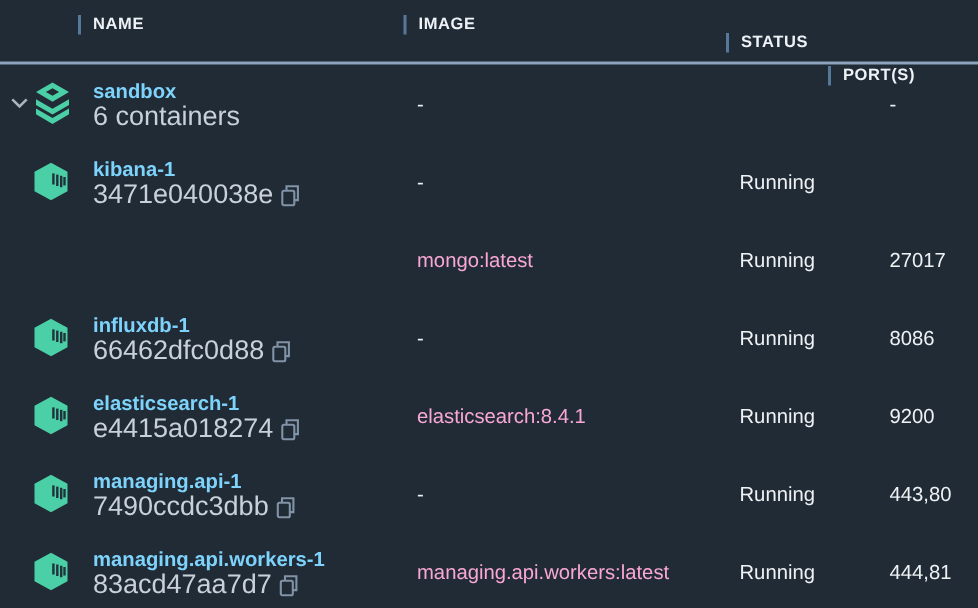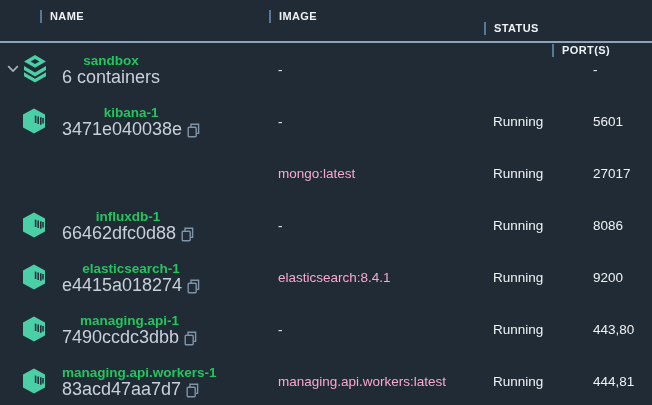--- a/index.html
+++ b/index.html
@@ -7,42 +7,42 @@
     width:652px;height:405px;overflow:hidden;
     background:#212b35;
     font-family:"Liberation Sans","DejaVu Sans",sans-serif;
     -webkit-font-smoothing:antialiased;
   }
   .table{position:relative;width:652px;height:405px;}
 
   
   .header{position:relative;height:43px;}
   .hcell{position:absolute;top:0;height:32px;display:flex;align-items:center;gap:8px;cursor:pointer;}
-  .hcell.c-name{left:40px;}
+  .hcell.c-name{left:52px;}
   .hcell.c-image{left:269px;}
   .hcell.c-status{left:484px;margin-top:12px;}
   .hcell.c-ports{left:552px;margin-top:34px;}
   .hbar{width:2px;height:13px;background:#55789b;}
   .hlabel{font-size:11px;font-weight:bold;color:#eef2f6;letter-spacing:.4px;}
   .divider{position:absolute;left:0;right:0;top:41px;height:2px;background:#8ca4bc;}
 
   
   .row{position:relative;height:52px;}
   .col{position:absolute;top:0;height:100%;display:flex;align-items:center;}
   .name-col{left:0;width:278px;padding-left:62px;box-sizing:border-box;}
   .image-col{left:278px;width:210px;}
   .status-col{left:493px;width:95px;}
   .ports-col{left:593px;width:59px;}
 
   .chev{position:absolute;left:7px;top:50%;transform:translateY(-50%);display:flex;}
   .icon{position:absolute;left:22px;top:50%;transform:translateY(-50%);display:flex;}
   .icon.stack{left:23px;}
 
   .ntext{display:flex;flex-direction:column;justify-content:center;}
-  .nm{font-size:13.5px;font-weight:bold;color:#22c55e;line-height:17px;text-align:center;}
+  .nm{font-size:13.5px;font-weight:bold;color:#7dd3fc;line-height:17px;}
   .sub{font-size:18px;color:#c8d1d9;line-height:17px;display:flex;align-items:flex-end;gap:5px;}
   .copy{display:flex;cursor:pointer;}
 
   .val{font-size:13.5px;color:#eef2f5;}
   .link{font-size:13.5px;color:#f9a8d4;cursor:pointer;}
 </style>
 </head>
 <body>
 
 <div class="table">
@@ -122,23 +122,20 @@
           </span>
         </div>
       </div>
     </div>
     <div class="col image-col">
         <span class="val">-</span>
       </div>
     <div class="col status-col">
         <span class="val">Running</span>
       </div>
-    <div class="col ports-col">
-        <span class="val">5601</span>
-      </div>
   </div>
 
   <div class="row">
     <div class="col image-col">
         <span class="link">mongo:latest</span>
       </div>
     <div class="col status-col">
         <span class="val">Running</span>
       </div>
     <div class="col ports-col">

